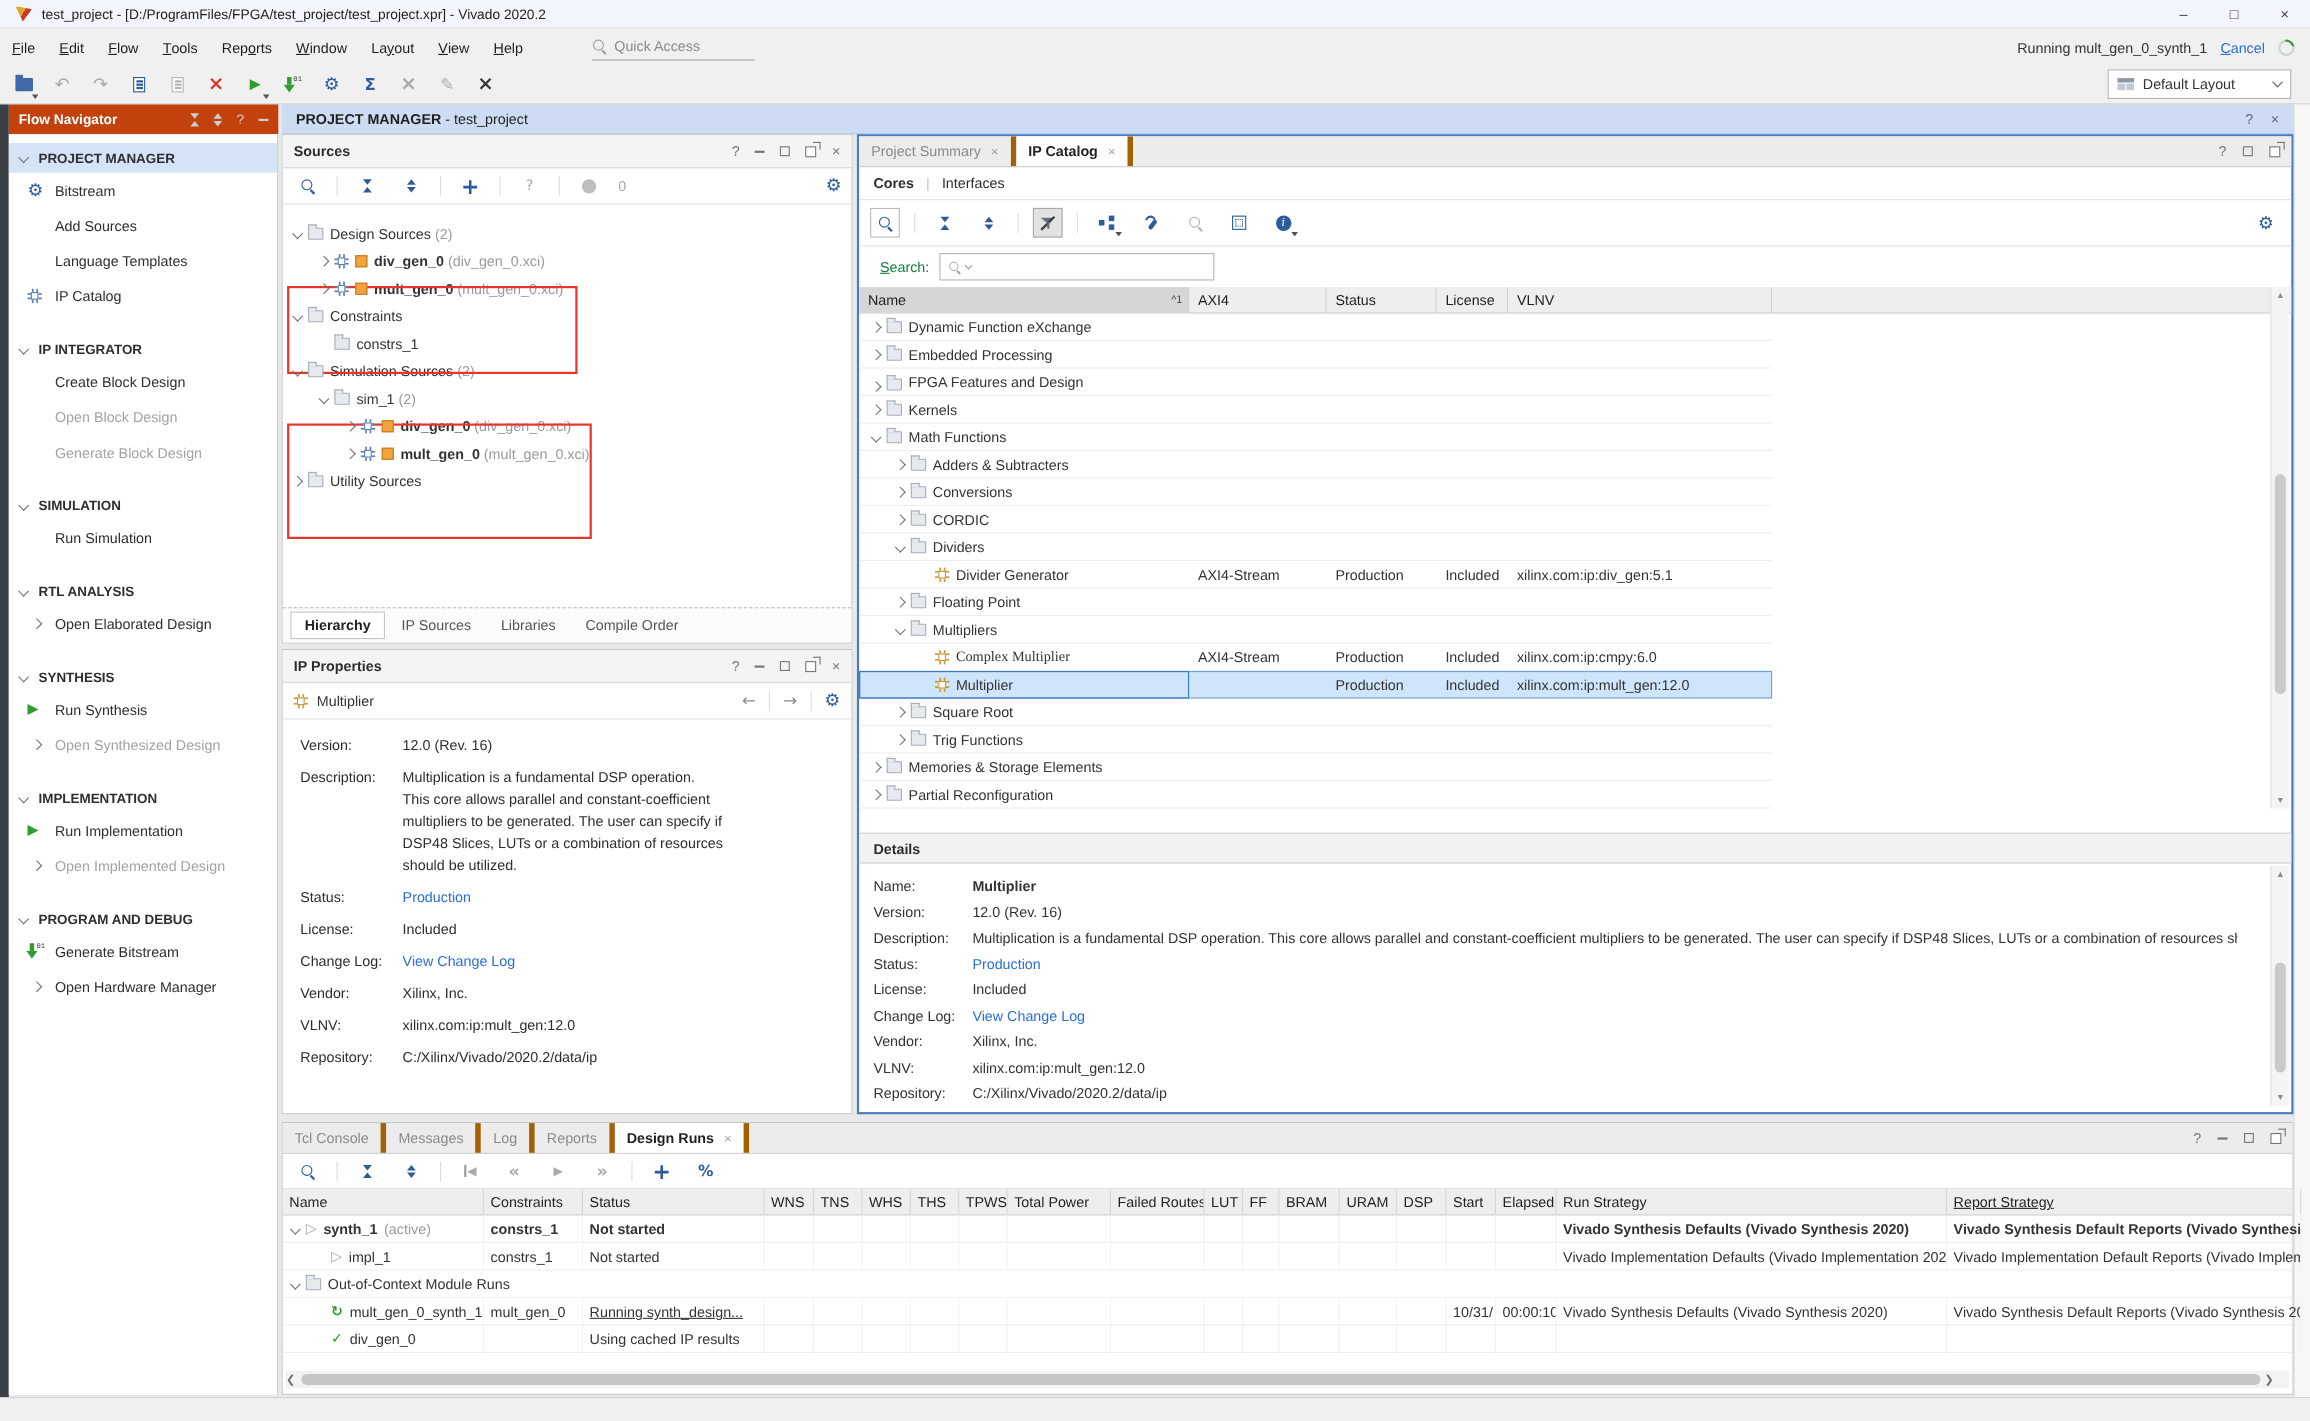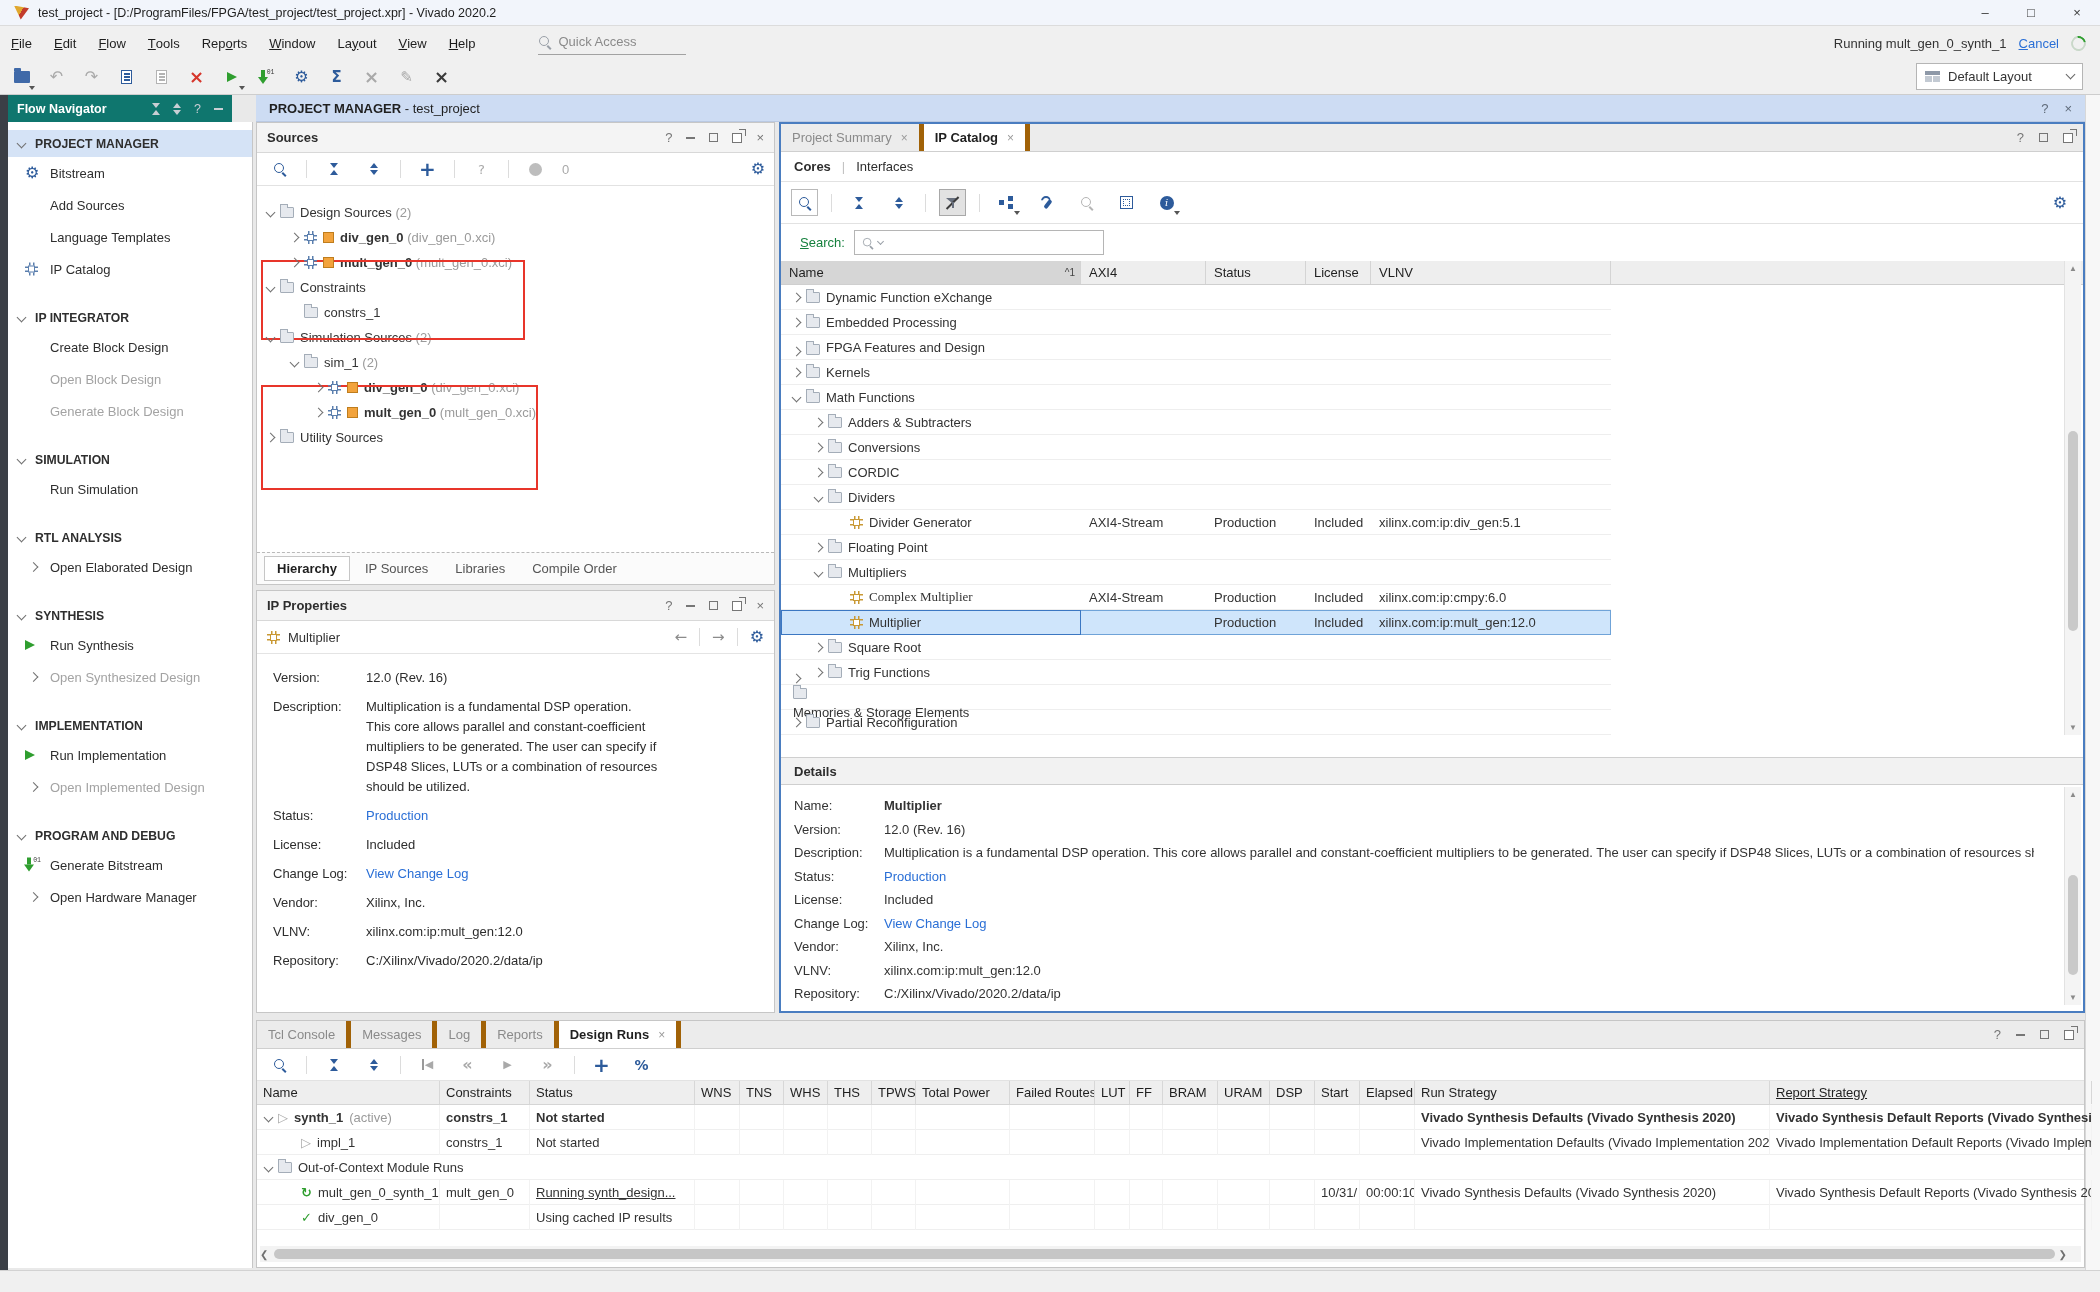--- a/index.html
+++ b/index.html
@@ -78,21 +78,21 @@
 #menu-right{margin-left:auto;display:flex;align-items:center;gap:12px;margin-right:14px}
 #cancel-link{color:#2a6fd6}
 #maintoolbar{position:absolute;left:0;top:60px;width:2100px;height:35px;background:#f0f0f0;border-bottom:1px solid #cdcdcd;display:flex;align-items:center;padding-left:8px;gap:8px}
 .tbtn{width:27px;height:27px;display:flex;align-items:center;justify-content:center;position:relative}
 #layout-select{position:absolute;right:17px;top:63px;width:167px;height:27px;background:#fff;border:1px solid #b5b5b5;display:flex;align-items:center;padding:0 8px;gap:8px}
 #layout-select .ddc{margin-left:auto;width:7px;height:7px;border-right:1.6px solid #666;border-bottom:1.6px solid #666;transform:rotate(45deg);margin-top:-4px}
 
 #leftstrip{position:absolute;left:0;top:95px;width:8px;height:1175px;background:#3b3f46}
 #rightgutter{position:absolute;left:2085px;top:95px;width:15px;height:1175px;background:#f7f7f7;border-left:1px solid #d8d8d8}
 #statusbar{position:absolute;left:0;top:1270px;width:2100px;height:22px;background:#f0f0f0;border-top:1px solid #d2d2d2}
-#flownav-hdr{position:absolute;left:8px;top:95px;width:224px;height:27px;background:#0f766e;color:#fff;display:flex;align-items:center;padding:0 9px;font-weight:bold;font-size:12.5px}
+#flownav-hdr{position:absolute;left:8px;top:95px;width:245px;height:27px;background:#c2410c;color:#fff;display:flex;align-items:center;padding:0 9px;font-weight:bold;font-size:12.5px}
 .fnh-icons{margin-left:auto;display:flex;gap:13px;align-items:center;color:#c9ced4;font-weight:normal}
 .fnh-icons .tri.up{border-bottom-color:#c9ced4}.fnh-icons .tri.dn{border-top-color:#c9ced4}
 #ws-hdr{position:absolute;left:256px;top:95px;width:1829px;height:27px;background:#cddcf3;display:flex;align-items:center;padding:0 13px;border-bottom:1px solid #bac9e2;color:#1f1f1f}
 .ws-icons{margin-left:auto;display:flex;gap:16px;color:#5f6b7a;align-items:center}
 
 #flownav{position:absolute;left:8px;top:122px;width:245px;height:1146px;background:#fff;border-right:1px solid #c6c6c6;padding-top:8px;overflow:hidden}
 .fn-sec{margin-bottom:19px}
 .fn-hdr{height:27px;display:flex;align-items:center;padding-left:10px;gap:10px;font-weight:bold;font-size:12.2px;color:#2e2e2e}
 .fn-hdr.sel{background:#d5e3f6}
 .fn-item{height:32px;display:flex;align-items:center;padding-left:42px;position:relative;color:#2e2e2e}
@@ -754,21 +754,21 @@
         </span>
       </div>
       <div class="cat-row">
         <span style="display: flex; align-items: center; gap: 6px; padding-left: 34px;">
           <span class="chev"></span>
           <span class="ic folder-ic"></span>
           <span>Trig Functions</span>
         </span>
       </div>
       <div class="cat-row">
-        <span style="display: flex; align-items: flex-start; gap: 6px; padding-left: 12px; flex-direction: column;">
+        <span style="display: flex; align-items: center; gap: 6px; padding-left: 12px;">
           <span class="chev"></span>
           <span class="ic folder-ic"></span>
           <span>Memories &amp; Storage Elements</span>
         </span>
       </div>
       <div class="cat-row">
         <span style="display: flex; align-items: center; gap: 6px; padding-left: 12px;">
           <span class="chev"></span>
           <span class="ic folder-ic"></span>
           <span>Partial Reconfiguration</span>

